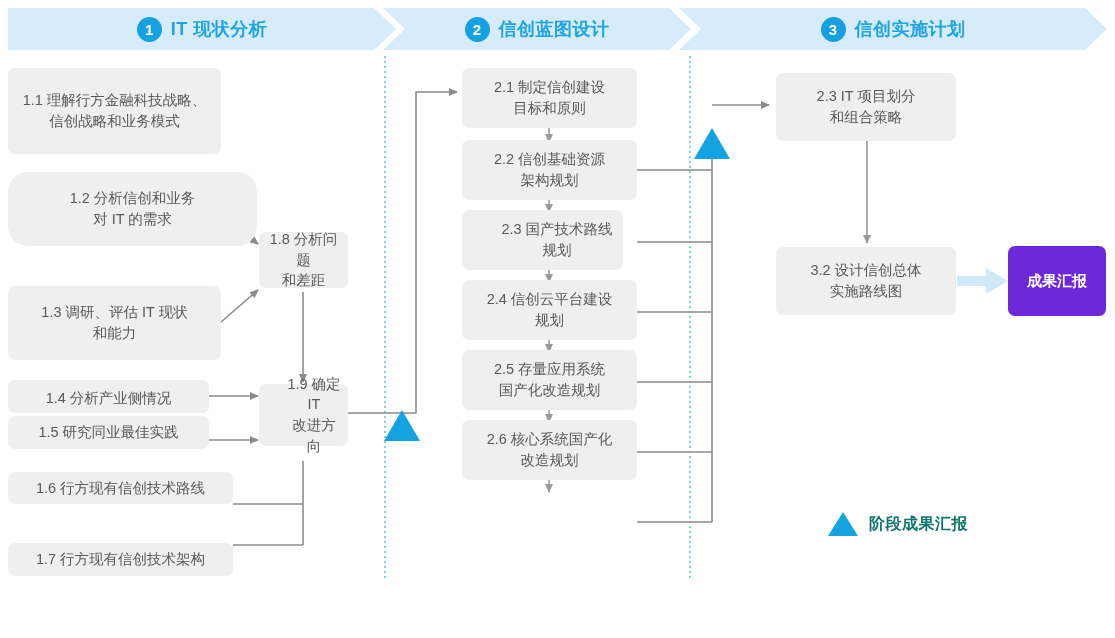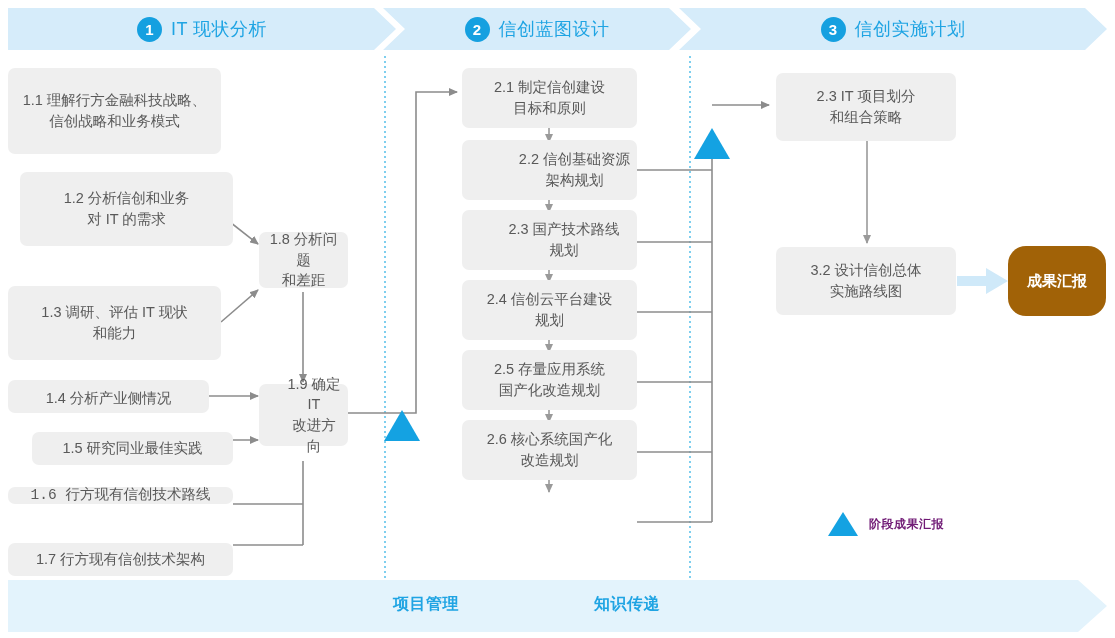--- a/index.html
+++ b/index.html
@@ -16,44 +16,44 @@
   
   .phase-band{position:absolute;top:8px;height:42px;}
   .phase-band .chev{position:absolute;left:0;top:0;width:100%;height:100%;}
   .phase-inner{position:absolute;left:0;top:0;width:100%;height:100%;
     display:flex;align-items:center;justify-content:center;gap:9px;}
   .phase-num{
     width:25px;height:25px;border-radius:50%;background:#15A0E0;color:#fff;
     font-size:15px;font-weight:bold;display:flex;align-items:center;justify-content:center;
     line-height:1;flex:0 0 auto;
   }
-  .phase-title{color:#1FA4E3;font-size:18px;font-weight:normal;letter-spacing:.5px;white-space:nowrap;}
+  .phase-title{color:#1FA4E3;font-size:18px;font-weight:bold;letter-spacing:.5px;white-space:nowrap;}
 
   
   .node{
     position:absolute;background:#efefef;border-radius:7px;
     display:flex;align-items:center;justify-content:center;text-align:center;
     color:#595959;font-size:14.5px;line-height:1.42;padding:4px 7px;
     box-sizing:border-box;
   }
   .node span{display:block;}
 
   
   .result-chip{
-    position:absolute;background:#a16207;border-radius:18px;
+    position:absolute;background:#6d28d9;border-radius:7px;
     display:flex;align-items:center;justify-content:center;text-align:center;
     color:#ffffff;font-size:15px;font-weight:bold;line-height:1.3;
     box-sizing:border-box;
   }
 
   
   .legend{position:absolute;display:flex;align-items:center;gap:11px;}
   .legend-tri{width:0;height:0;border-left:15px solid transparent;border-right:15px solid transparent;
               border-bottom:24px solid #14A2E2;}
-  .legend-text{color:#701a75;font-size:12px;font-weight:bold;letter-spacing:.5px;}
+  .legend-text{color:#0f766e;font-size:16px;font-weight:bold;letter-spacing:.5px;}
 
   
   .footer-band{position:absolute;}
   .footer-label{position:absolute;color:#1FA4E3;font-size:16px;font-weight:bold;letter-spacing:.5px;white-space:nowrap;}
 </style>
 </head>
 <body>
 
 <div id="stage">
 
@@ -150,43 +150,43 @@
     </div>
   </div>
 
   <div class="node" style="left:8px;top:68px;width:213px;height:86px;">
     <span>
         <span>1.1 理解行方金融科技战略、</span>
         <span>信创战略和业务模式</span>
       </span>
   </div>
 
-  <div class="node" style="left:20px;top:172px;width:213px;height:74px;">
+  <div class="node" style="left:8px;top:172px;width:249px;height:74px;border-radius:20px;">
     <span>
         <span>1.2 分析信创和业务</span>
         <span>对 IT 的需求</span>
       </span>
   </div>
 
   <div class="node" style="left:8px;top:286px;width:213px;height:74px;">
     <span>
         <span>1.3 调研、评估 IT 现状</span>
         <span>和能力</span>
       </span>
   </div>
 
   <div class="node" style="left:8px;top:380px;width:201px;height:33px;align-items:flex-end;">
     <span>1.4 分析产业侧情况</span>
   </div>
 
-  <div class="node" style="left:8px;top:432px;width:201px;height:33px;margin-left:24px;">
+  <div class="node" style="left:8px;top:416px;width:201px;height:33px;">
     <span>1.5 研究同业最佳实践</span>
   </div>
 
-  <div class="node" style="left:8px;top:487px;width:225px;height:17px;font-family:Liberation Mono, monospace;">
+  <div class="node" style="left:8px;top:472px;width:225px;height:32px;">
     <span>1.6 行方现有信创技术路线</span>
   </div>
 
   <div class="node" style="left:8px;top:543px;width:225px;height:33px;">
     <span>1.7 行方现有信创技术架构</span>
   </div>
 
   <div class="node" style="left:259px;top:232px;width:89px;height:56px;justify-content:center;">
     <span>
         <span>1.8 分析问题</span>
@@ -200,27 +200,27 @@
         <span>改进方向</span>
       </span>
   </div>
 
   <div class="node" style="left:462px;top:68px;width:175px;height:60px;">
     <span>
         <span>2.1 制定信创建设</span>
         <span>目标和原则</span>
       </span>
   </div>
-  <div class="node" style="left:462px;top:140px;width:175px;height:60px;justify-content:flex-end;">
+  <div class="node" style="left:462px;top:140px;width:175px;height:60px;">
     <span>
         <span>2.2 信创基础资源</span>
         <span>架构规划</span>
       </span>
   </div>
-  <div class="node" style="left:462px;top:210px;width:175px;height:60px;padding-left:36px;">
+  <div class="node" style="left:462px;top:210px;width:161px;height:60px;padding-left:36px;">
     <span>
         <span>2.3 国产技术路线</span>
         <span>规划</span>
       </span>
   </div>
   <div class="node" style="left:462px;top:280px;width:175px;height:60px;">
     <span>
         <span>2.4 信创云平台建设</span>
         <span>规划</span>
       </span>
@@ -254,21 +254,14 @@
 
   <div class="result-chip" style="left:1008px;top:246px;width:98px;height:70px;">
     <span><span>成果</span><span>汇报</span></span>
   </div>
 
   <div class="legend" style="left:828px;top:512px;">
     <div class="legend-tri"></div>
     <div class="legend-text">阶段成果汇报</div>
   </div>
 
-  <div class="footer-band" style="left:8px;top:580px;width:1099px;height:52px;">
-    <svg width="1099" height="52" viewBox="0 0 1099 52" preserveAspectRatio="none">
-      <path d="M0,0 L1070,0 L1099,26 L1070,52 L0,52 Z" fill="#e3f3fc"></path>
-    </svg>
-    <div class="footer-label" style="left:385px;top:14px;">项目管理</div>
-    <div class="footer-label" style="left:586px;top:14px;">知识传递</div>
-  </div>
 
 </div>
 
 </body></html>

